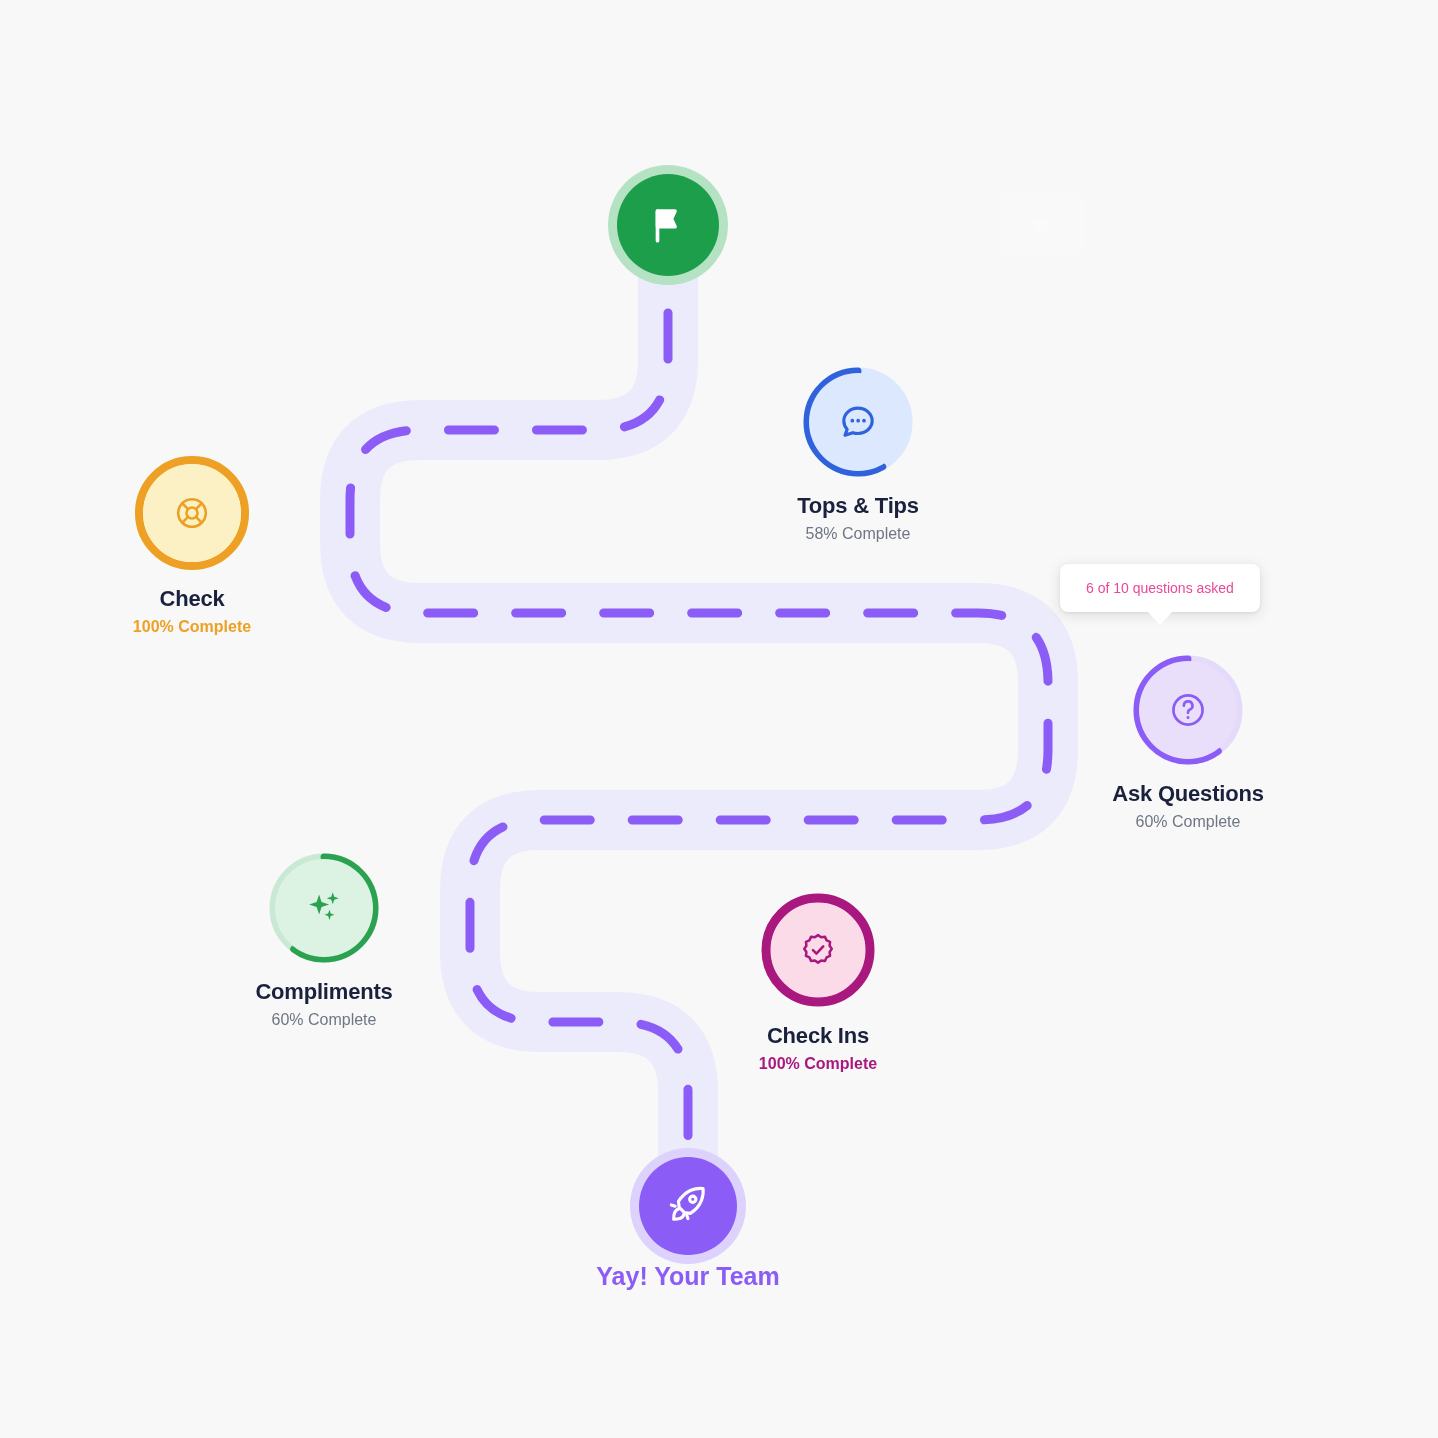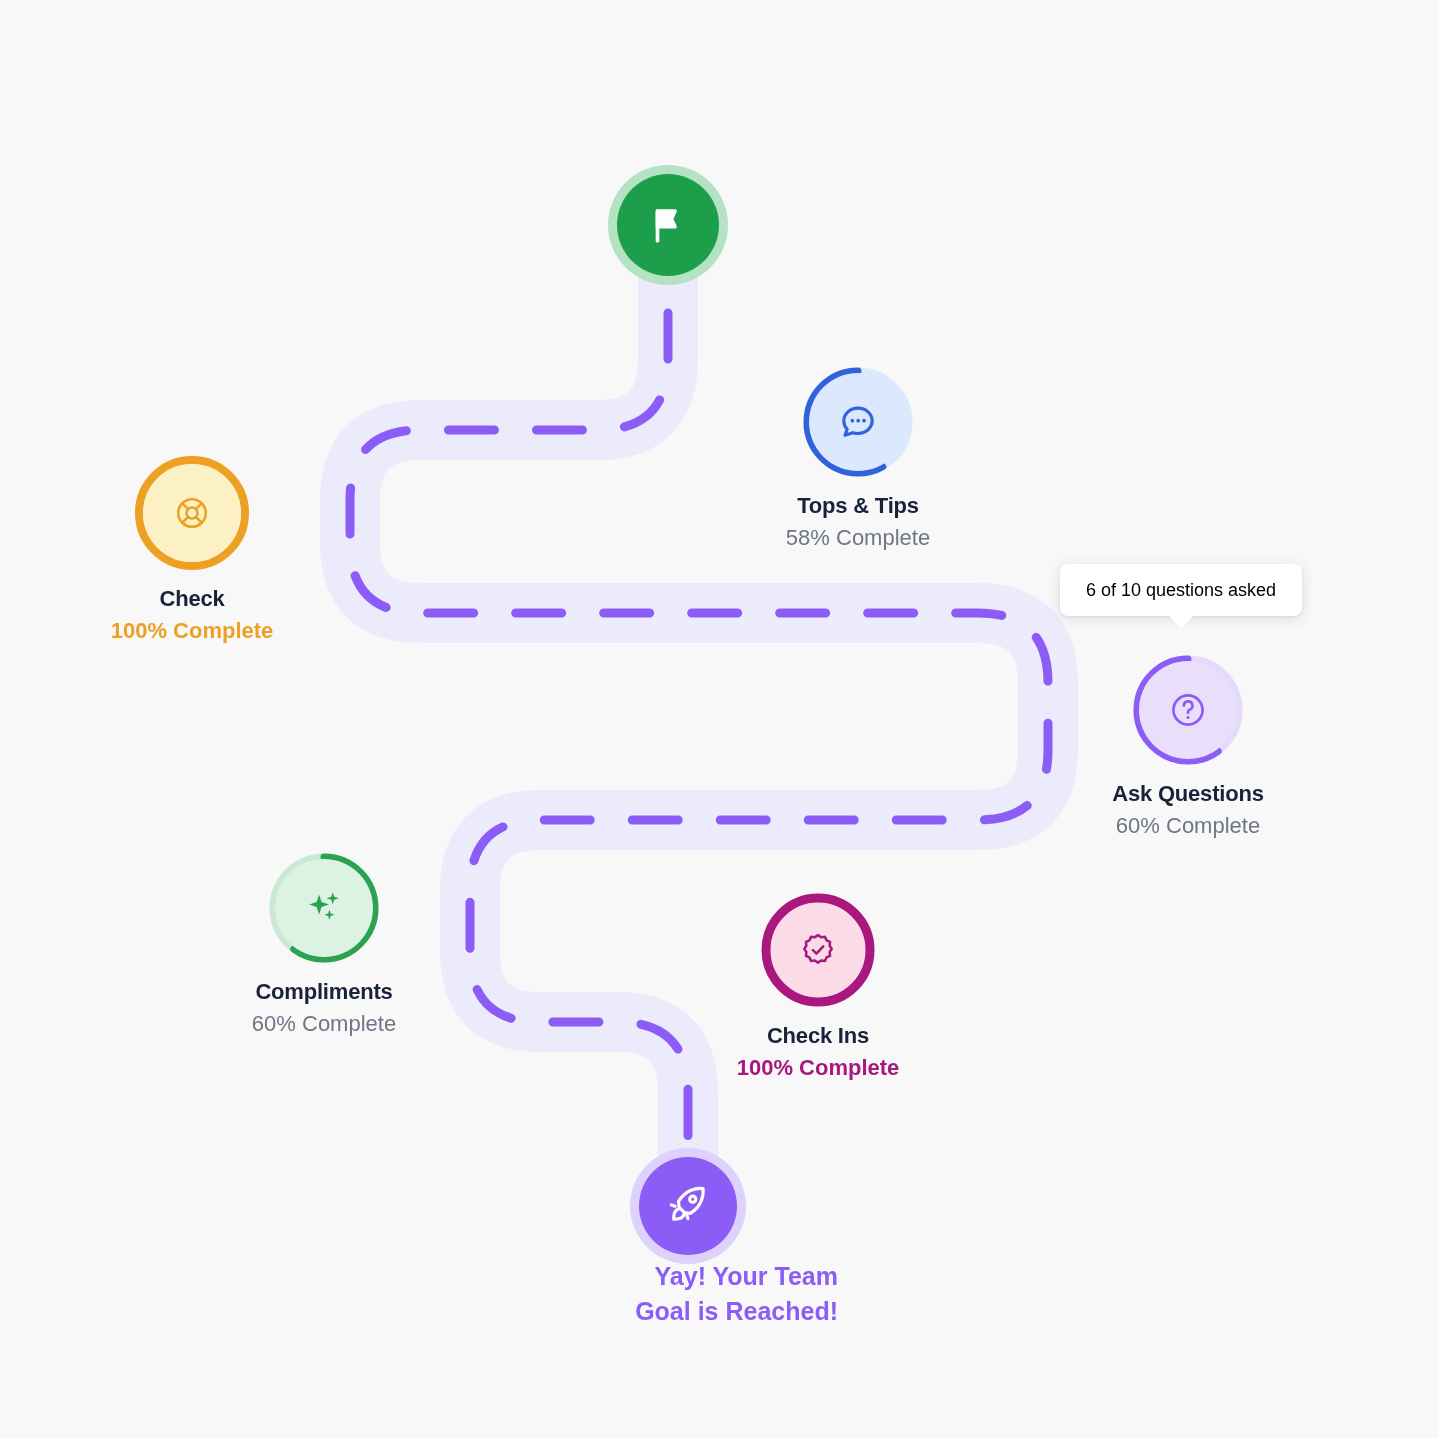--- a/index.html
+++ b/index.html
@@ -54,21 +54,21 @@
   .node-label {
     margin-top: 14px;
     font-size: 22px;
     font-weight: bold;
     color: #19213d;
     letter-spacing: -0.2px;
     line-height: 1.22;
   }
   .node-status {
     margin-top: 4px;
-    font-size: 22px;
+    font-size: 16px;
     font-weight: normal;
     color: #6e7685;
     line-height: 1.25;
   }
   .node-status.is-complete {
     font-weight: bold;
   }
   
   .cap-text {
     position: absolute;
@@ -79,22 +79,22 @@
     font-weight: bold;
     line-height: 1.38;
   }
   
   .tooltip {
     position: absolute;
     background: #ffffff;
     border-radius: 8px;
     box-shadow: 0 3px 14px rgba(35,35,60,0.13), 0 1px 3px rgba(35,35,60,0.07);
     padding: 17px 26px;
-    font-size: 18px;
-    color: #000000;
+    font-size: 14px;
+    color: #ec4899;
     white-space: nowrap;
     line-height: 1;
   }
   .tooltip-arrow {
     position: absolute;
     left: 50%;
     bottom: -13px;
     margin-left: -13px;
     width: 0; height: 0;
     border-left: 13px solid transparent;
@@ -298,18 +298,17 @@
           <circle cx="14.6" cy="8.3" r="1.7"></circle>
           <path d="M7.1 13.5c-1.2.4-2.1 1.3-2.5 2.4-.4 1.1-.4 2.2-.4 3.3
                    1.1 0 2.2 0 3.3-.4 1.1-.4 2.0-1.3 2.4-2.5"></path>
           <path d="M5.0 12.1 2.9 11.4"></path>
           <path d="M12.0 18.9 11.3 16.9"></path>
         </svg>
       </div>
     </div>
   </div>
 
-  <div class="cap-text" style="left:688px; top:1259px; color:#8b5cf6;text-align:right;">
+  <div class="cap-text" style="left:688px; top:1259px; color:#8b5cf6;">
     <div>Yay! Your Team</div>
-    <div>Goal is Reached!</div>
   </div>
 
 </div>
 
 </body></html>

